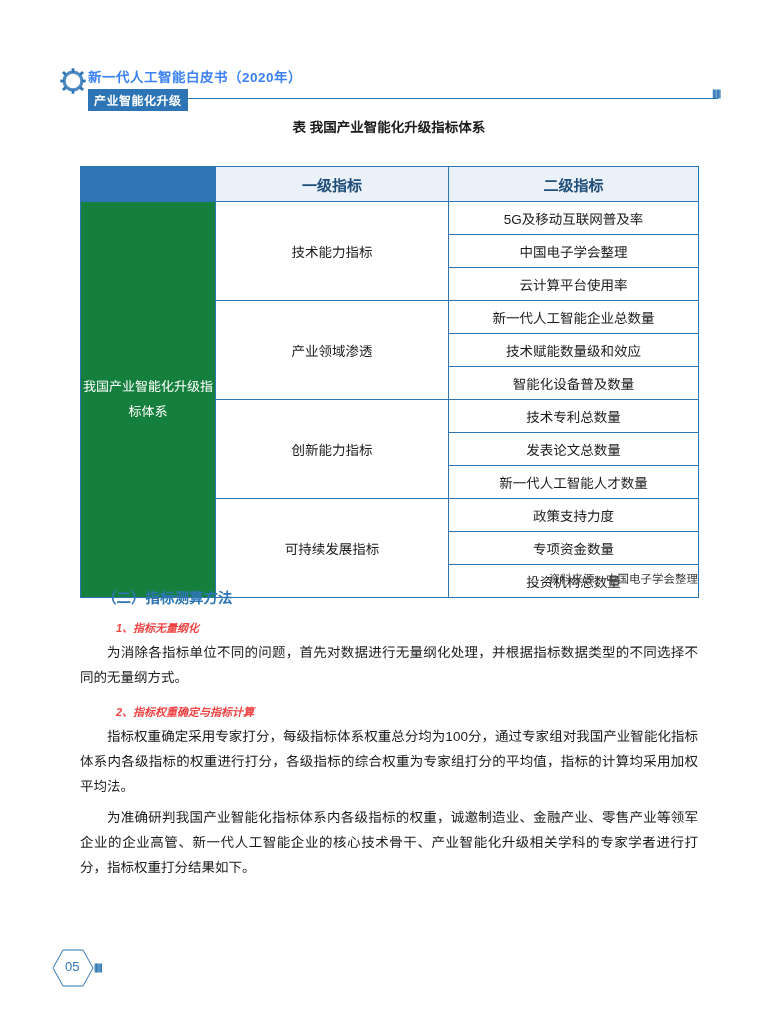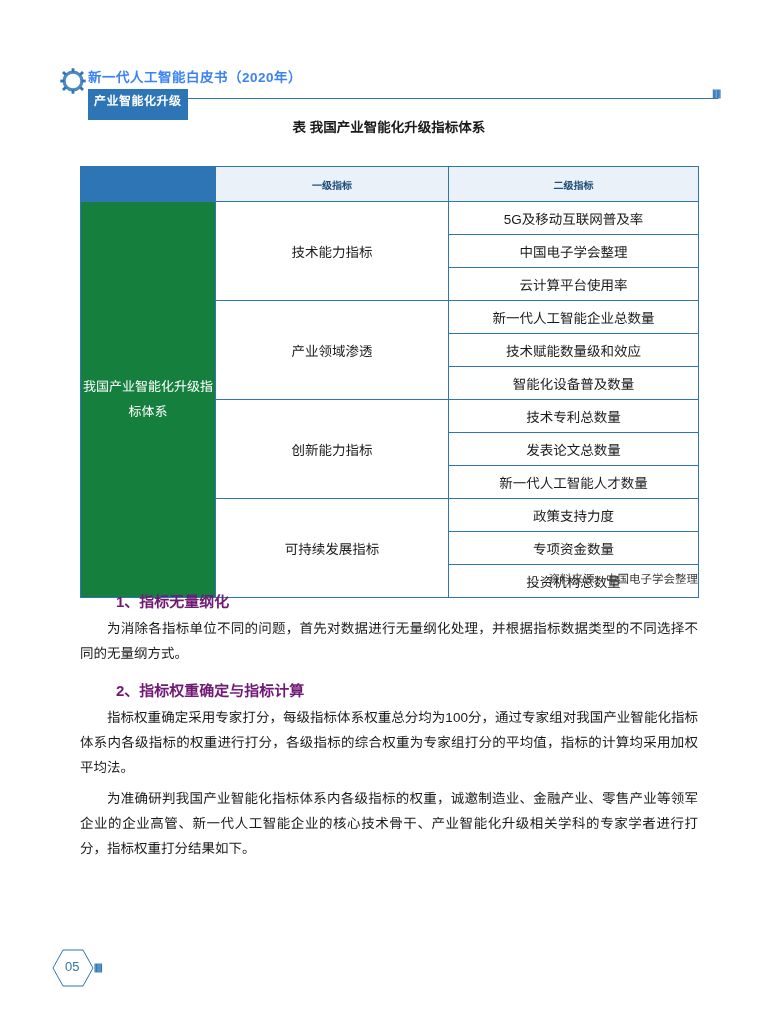--- a/index.html
+++ b/index.html
@@ -49,21 +49,21 @@
     letter-spacing: 0.5px;
     white-space: nowrap;
   }
   .header-title-sub {
     margin-top: 3px;
     display: inline-block;
     background: #2e75b6;
     color: #ffffff;
     font-size: 12px;
     font-weight: bold;
-    padding: 2px 6px 12px 6px;
+    padding: 2px 6px 3px 6px;
     letter-spacing: 0.5px;
     white-space: nowrap;
   }
   .header-rule {
     position: absolute;
     left: 178px;
     right: 60px;
     top: 68px;
     border-top: 1px solid #2e75b6;
   }
@@ -108,21 +108,21 @@
   .col-b { width: 233px; }
   .col-c { width: 250px; }
 
   .hdr-blank {
     background: #2e75b6;
     height: 32px;
   }
   .hdr-cell {
     height: 32px;
     text-align: center;
-    font-size: 10px;
+    font-size: 15px;
     font-weight: bold;
     color: #1f4e79;
     background: #eaf1f8;
   }
   .rowhead {
     background: #15803d;
     color: #ffffff;
     text-align: center;
     font-size: 13px;
     line-height: 1.9;
@@ -158,24 +158,25 @@
     top: 578px;
     width: 618px;
   }
   .h2 {
     font-size: 14.5px;
     font-weight: bold;
     color: #2e75b6;
     margin: 8px 0 10px 22px;
   }
   .h3 {
-    font-size: 15px;
-    font-weight: bold;
-    color: #701a75;
+    font-size: 11px;
+    font-weight: bold;
+    color: #ef4444;
     margin: 12px 0 6px 36px;
+    font-style: italic;
   }
   p.para {
     font-size: 13.5px;
     line-height: 1.85;
     margin: 0 0 6px 0;
     text-indent: 2em;
     text-align: justify;
     color: #1a1a1a;
   }
 
@@ -302,20 +303,21 @@
         <tr>
           <td class="lvl2">投资机构总数量</td>
         </tr>
       </tbody>
     </table>
   </div>
 
   <div class="source-note">资料来源：中国电子学会整理</div>
 
   <div class="content">
+    <div class="h2">（二）指标测算方法</div>
 
     <div class="h3">1、指标无量纲化</div>
     <p class="para">为消除各指标单位不同的问题，首先对数据进行无量纲化处理，并根据指标数据类型的不同选择不同的无量纲方式。</p>
 
     <div class="h3">2、指标权重确定与指标计算</div>
     <p class="para">指标权重确定采用专家打分，每级指标体系权重总分均为100分，通过专家组对我国产业智能化指标体系内各级指标的权重进行打分，各级指标的综合权重为专家组打分的平均值，指标的计算均采用加权平均法。</p>
     <p class="para">为准确研判我国产业智能化指标体系内各级指标的权重，诚邀制造业、金融产业、零售产业等领军企业的企业高管、新一代人工智能企业的核心技术骨干、产业智能化升级相关学科的专家学者进行打分，指标权重打分结果如下。</p>
   </div>
 
   <div class="footer">

